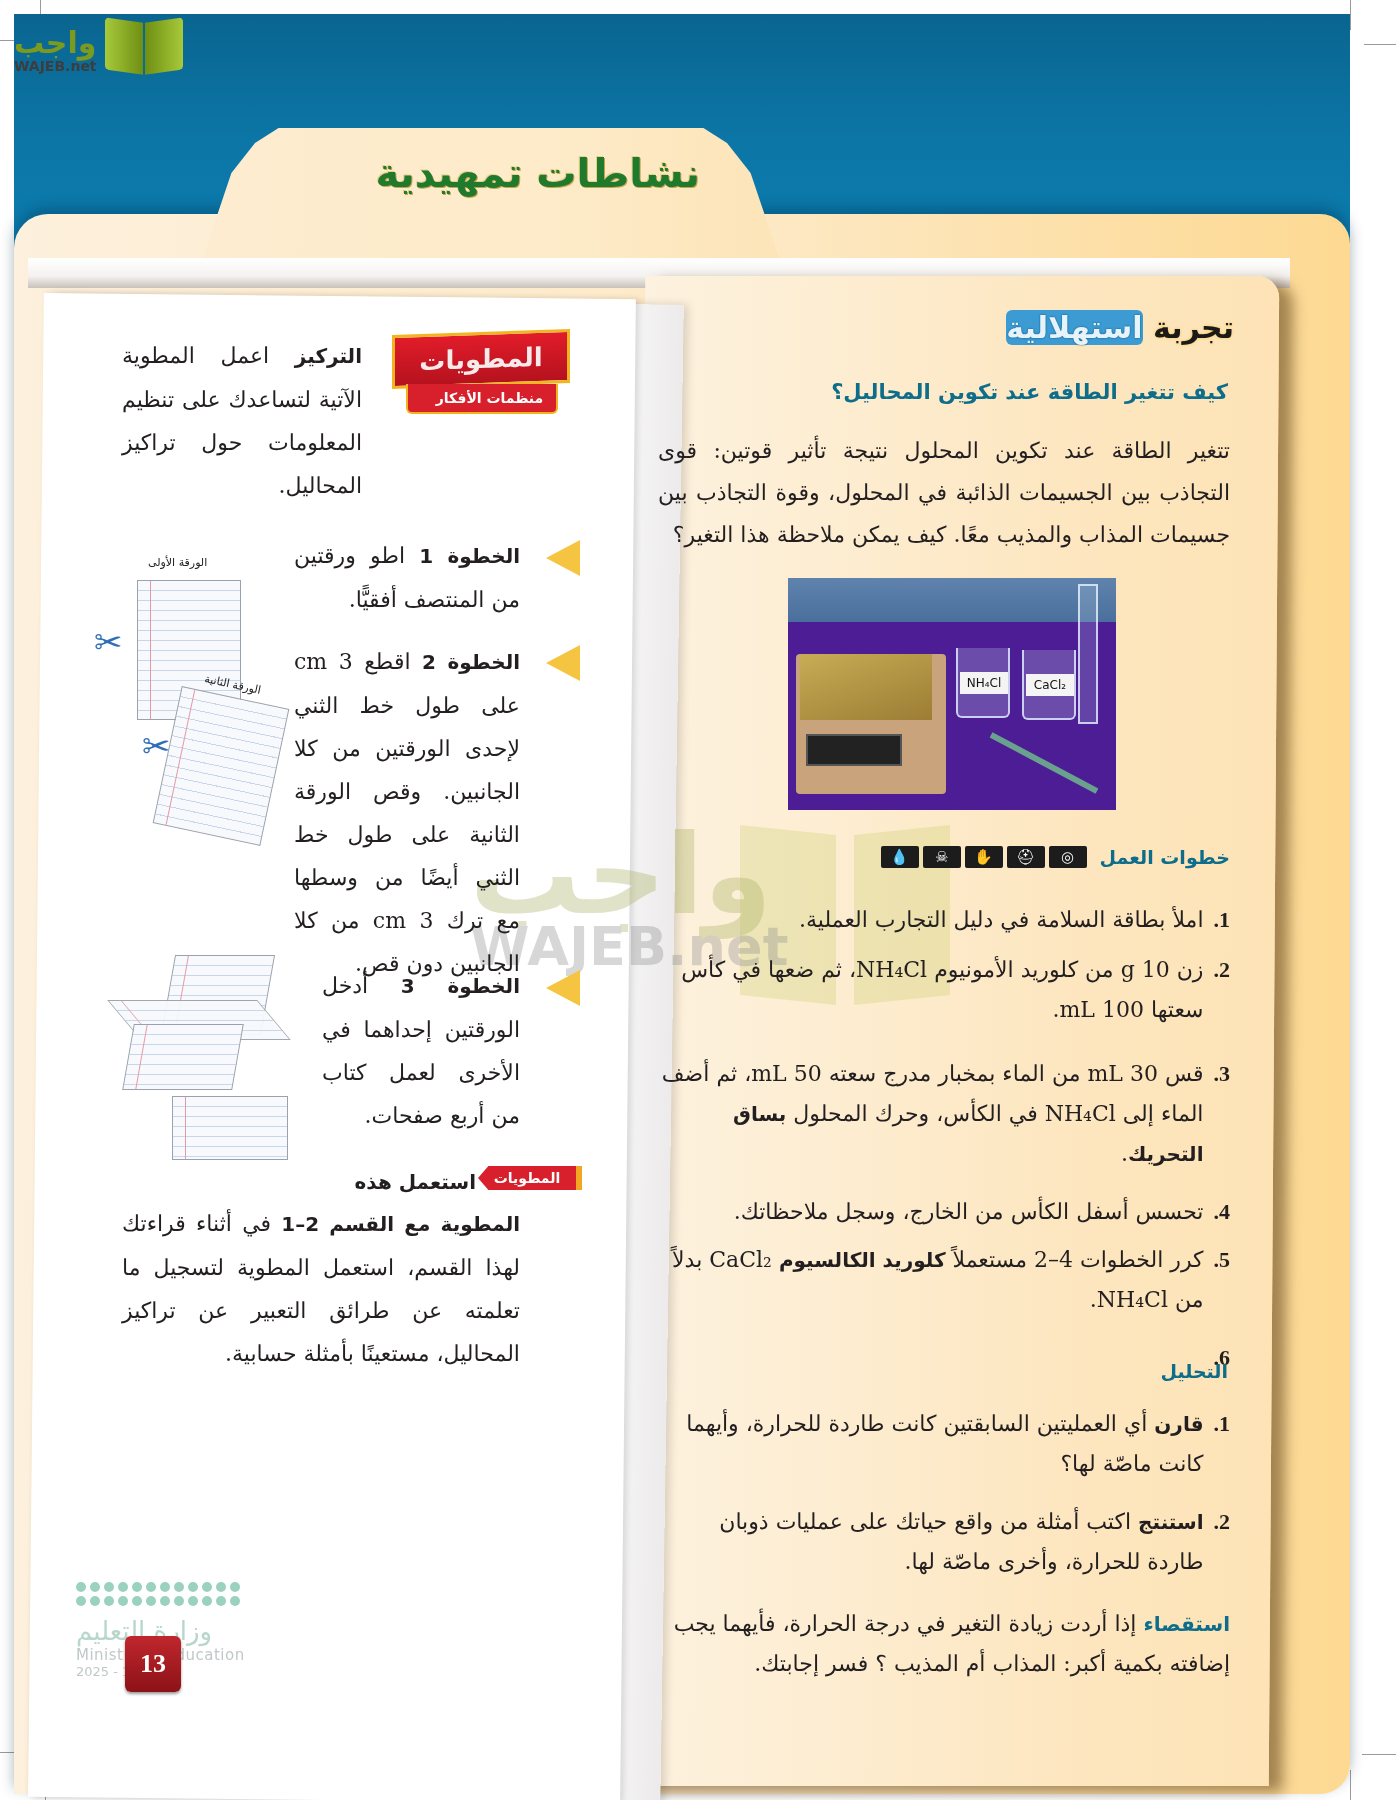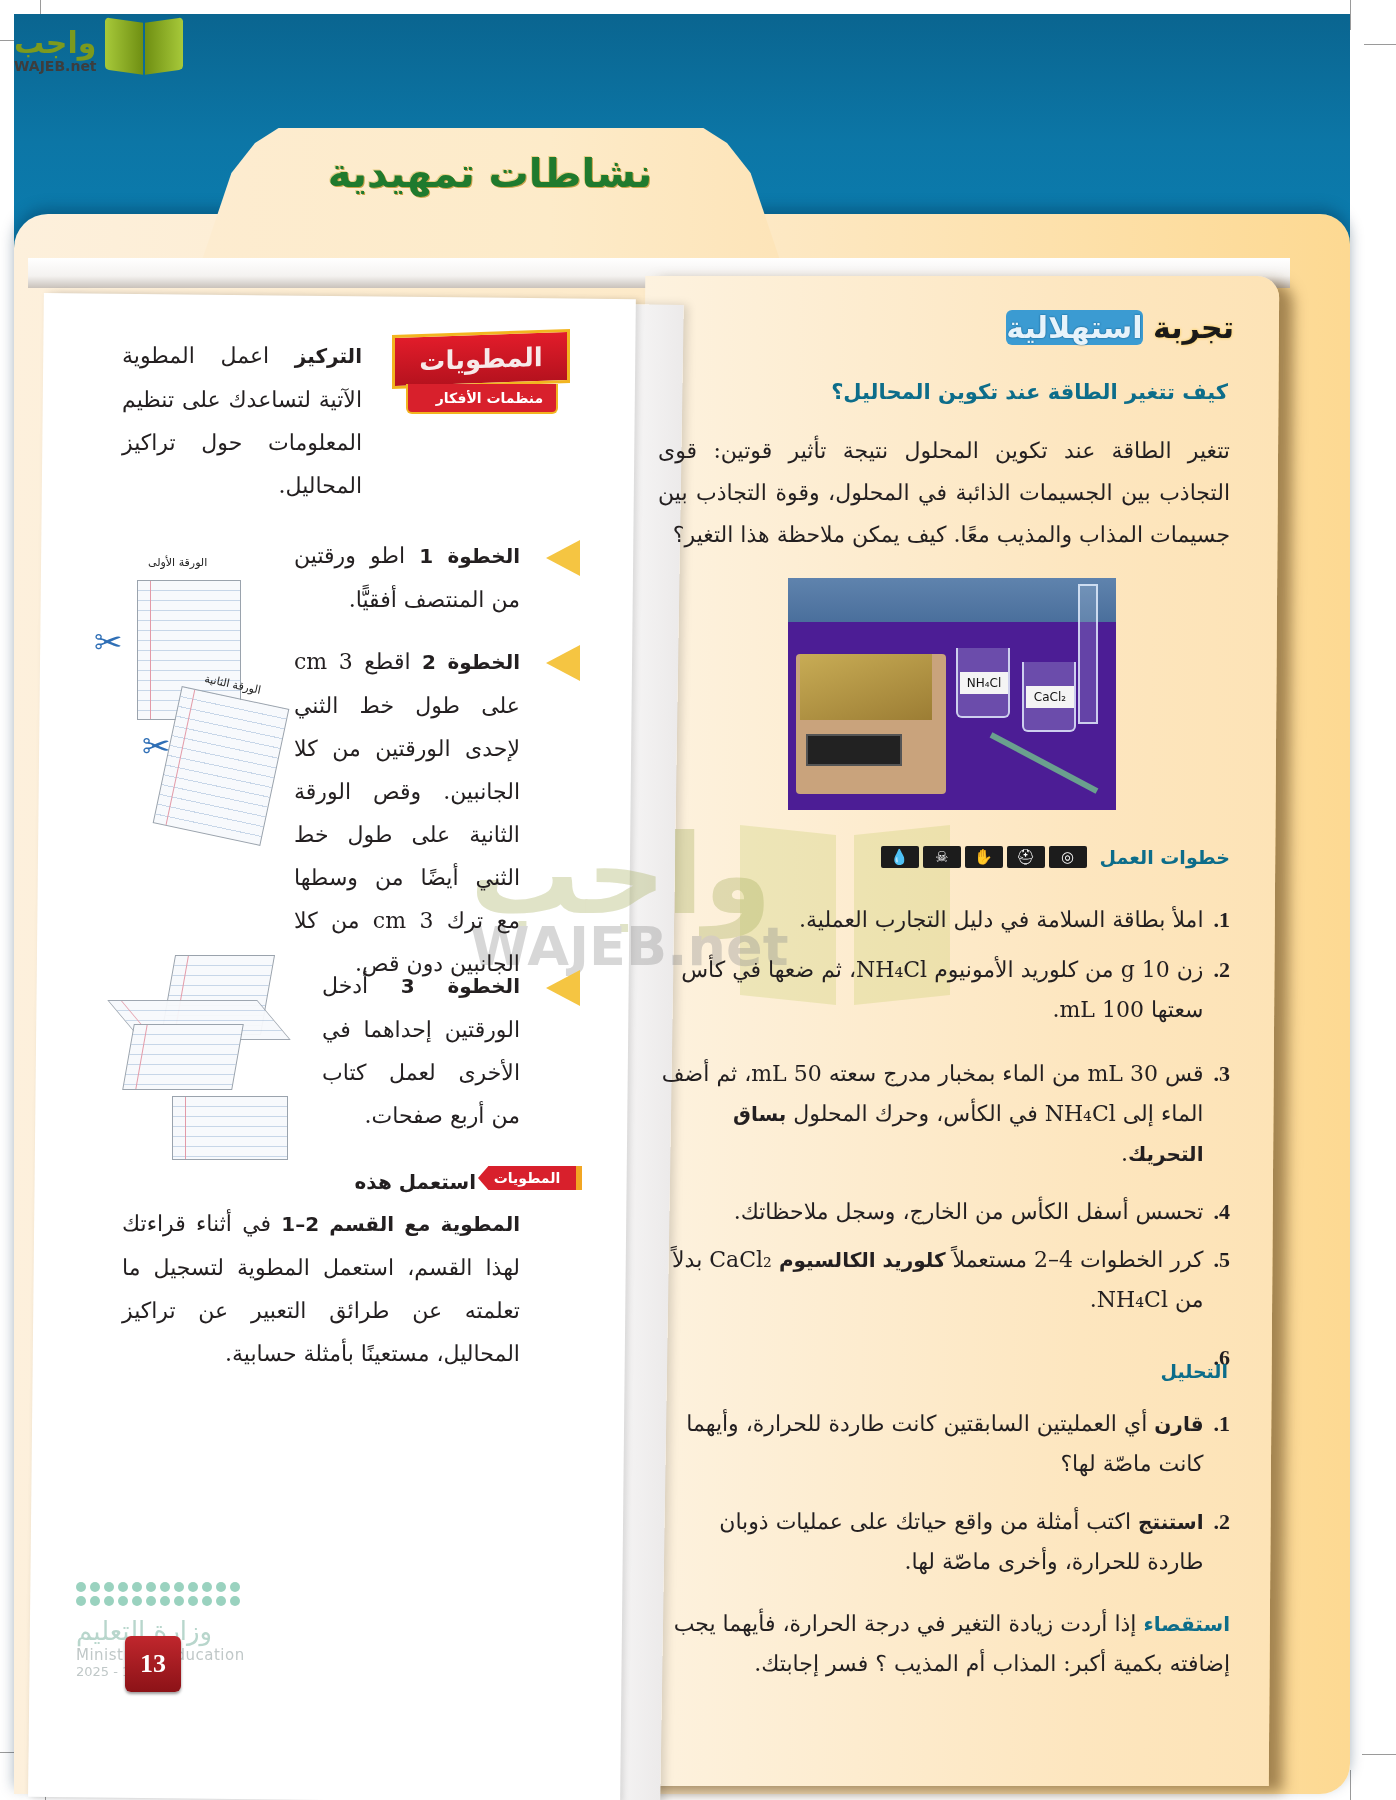--- a/index.html
+++ b/index.html
@@ -14,21 +14,21 @@
   .blue-band{position:absolute;left:14px;top:14px;width:1336px;height:320px;
     background:linear-gradient(180deg,#0a6590 0%,#0c76a6 40%,#0a82b6 100%);}
   
   .folder-tab{position:absolute;left:196px;top:128px;width:590px;height:150px;
     background:linear-gradient(90deg,#fdecd0 0%,#fdebc9 60%,#fde4b8 100%);
     border-radius:40px 40px 0 0;
     clip-path:polygon(0 100%,6% 30%,10% 10%,14% 0,86% 0,90% 10%,94% 30%,100% 100%);}
   .folder-body{position:absolute;left:14px;top:214px;width:1336px;height:1580px;
     background:linear-gradient(90deg,#fdf0dc 0%,#fde9c6 55%,#fdd992 100%);
     border-radius:34px 30px 30px 0;box-shadow:0 -6px 14px rgba(0,40,70,.35);}
-  .folder-title{position:absolute;left:280px;top:150px;width:420px;text-align:center;
+  .folder-title{position:absolute;left:280px;top:150px;width:420px;text-align:right;
     font-family:"DejaVu Sans",sans-serif;font-weight:bold;font-size:40px;color:#1f7a2e;
     text-shadow:1px 1px 0 #c9a24b,-1px -1px 0 #e8d08a;}
   
   .white-strip{position:absolute;left:28px;top:258px;width:1262px;height:30px;
     background:linear-gradient(180deg,#ffffff 0%,#f4f2f0 60%,#c9c2bb 100%);}
 
   
   .right-page{position:absolute;left:640px;top:276px;width:634px;height:1510px;
     background:linear-gradient(90deg,#fdf2df 0%,#fde6bf 70%,#fde3b6 100%);
     border-radius:0 22px 0 0;box-shadow:14px 6px 14px rgba(90,60,20,.55);
@@ -155,21 +155,21 @@
 
 <div class="photo" dir="ltr">
   <div class="wall"></div>
   <div class="scale">
       <div class="top"></div>
       <div class="disp"></div>
     </div>
   <div class="beaker" style="left:168px;top:70px;">
     <div class="label">NH₄Cl</div>
   </div>
-  <div class="beaker" style="left:234px;top:84px;padding-left:40px;">
+  <div class="beaker" style="left:234px;top:72px;padding-left:40px;">
     <div class="label">CaCl₂</div>
   </div>
   <div class="cyl"></div>
   <div class="rod"></div>
 </div>
 
 <div class="wm-book">
     <div class="l"></div>
     <div class="r"></div>
   </div>

